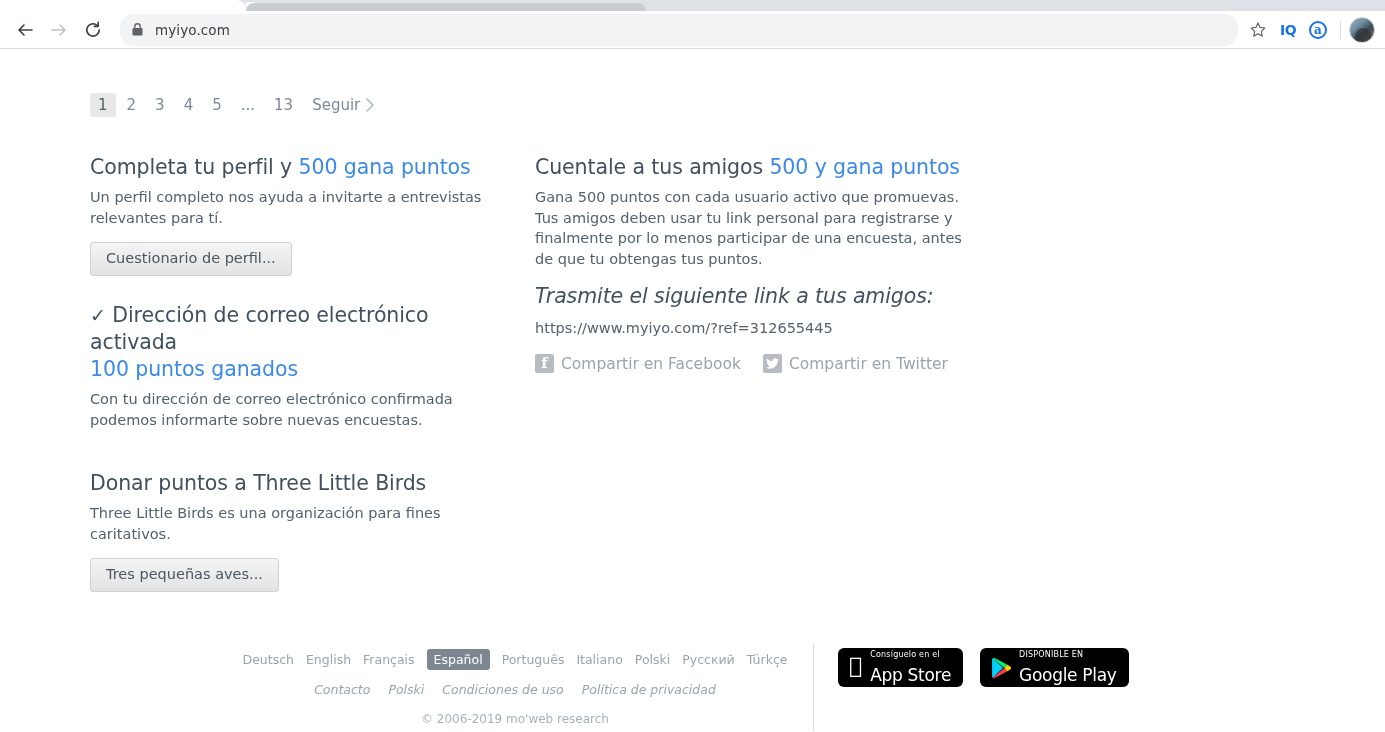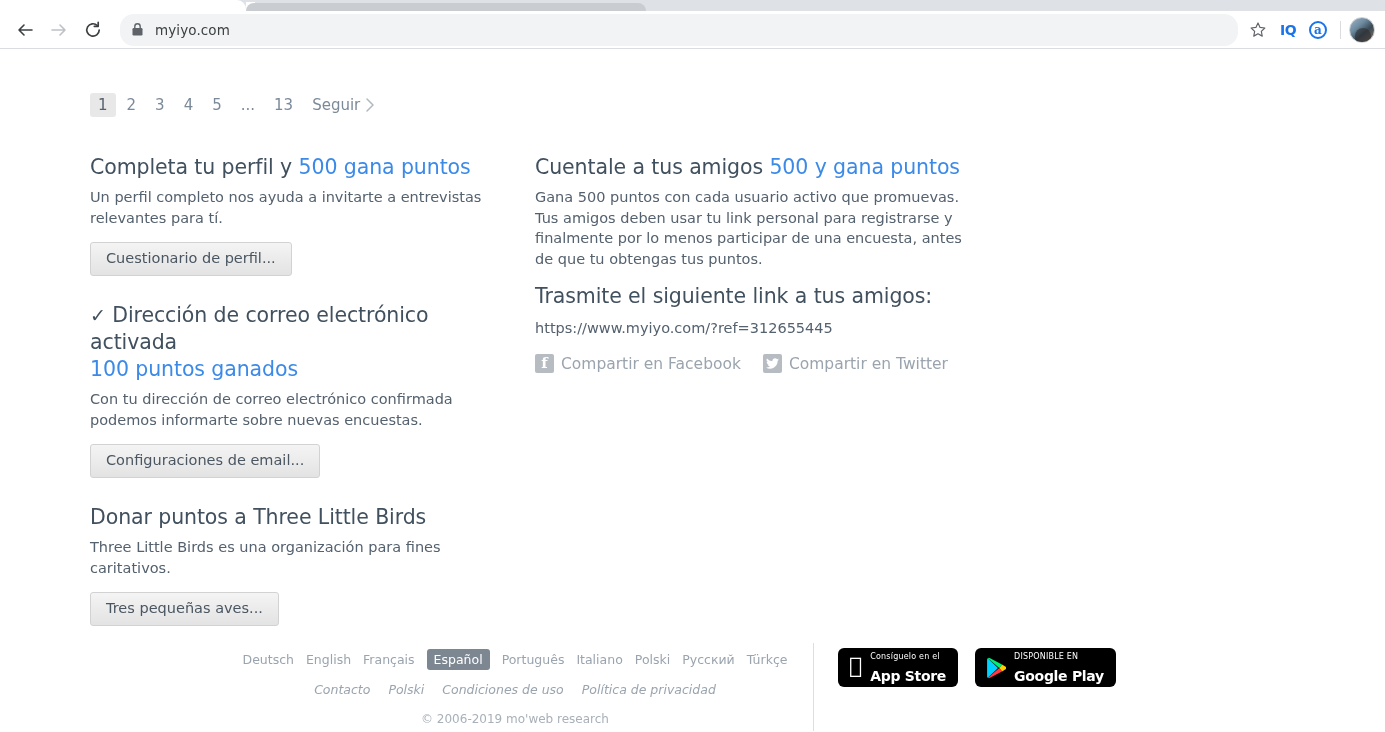--- a/index.html
+++ b/index.html
@@ -240,21 +240,21 @@
   .badge {
     background: #000000;
     border-radius: 6px;
     height: 39px;
     display: flex; align-items: center;
     padding: 0 12px 0 11px;
     gap: 8px;
   }
   .badge-txt { color: #ffffff; line-height: 1; }
   .badge-small { font-size: 8px; letter-spacing: .2px; display: block; margin-bottom: 8px; }
-  .badge-big { font-size: 14px; font-weight: bold; display: block; letter-spacing: -.3px; }
+  .badge-big { font-size: 17px; font-weight: normal; display: block; letter-spacing: -.3px; }
   .apple-glyph { font-size: 22px; color: #fff; line-height: 1; margin-top: -3px; }
 </style>
 </head>
 <body>
 
 <div id="browser-chrome">
 
   <div class="tabstrip">
     <div class="tab-active"></div>
     <div class="tab-next"></div>
@@ -338,40 +338,39 @@
       <button class="btn">Cuestionario de perfil...</button>
     </div>
 
     <div class="block-spacer"></div>
 
     <div>
       <h2 class="sec-title">
         <span class="check">✓</span><span> Dirección de correo electrónico activada</span><br><span class="hl">100 puntos ganados</span>
       </h2>
       <p class="sec-body narrow">Con tu dirección de correo electrónico confirmada podemos informarte sobre nuevas encuestas.</p>
-      <button class="btn">Configuraciones de email...</button>
     </div>
 
     <div class="block-spacer"></div>
 
     <div>
       <h2 class="sec-title">Donar puntos a Three Little Birds</h2>
       <p class="sec-body narrow">Three Little Birds es una organización para fines caritativos.</p>
       <button class="btn">Tres pequeñas aves...</button>
     </div>
 
   </div>
 
   <div class="col-right">
     <h2 class="sec-title">
       <span>Cuentale a tus amigos </span><span class="hl">500 y gana puntos</span>
     </h2>
     <p class="sec-body wide">Gana 500 puntos con cada usuario activo que promuevas. Tus amigos deben usar tu link personal para registrarse y finalmente por lo menos participar de una encuesta, antes de que tu obtengas tus puntos.</p>
 
-    <h2 class="sec-title" style="margin-top:12px;margin-bottom:8px;">Trasmite el siguiente link a tus amigos:</h2>
+    <h2 class="sec-title" style="margin-top:12px;margin-bottom:8px;font-style:italic;">Trasmite el siguiente link a tus amigos:</h2>
     <p class="ref-link">https://www.myiyo.com/?ref=312655445</p>
 
     <div class="share-row">
       <div class="share-btn">
         <span class="sq-icon">
             <span class="fb-glyph">f</span>
           </span>
         <span>Compartir en Facebook</span>
       </div>
       <div class="share-btn">

